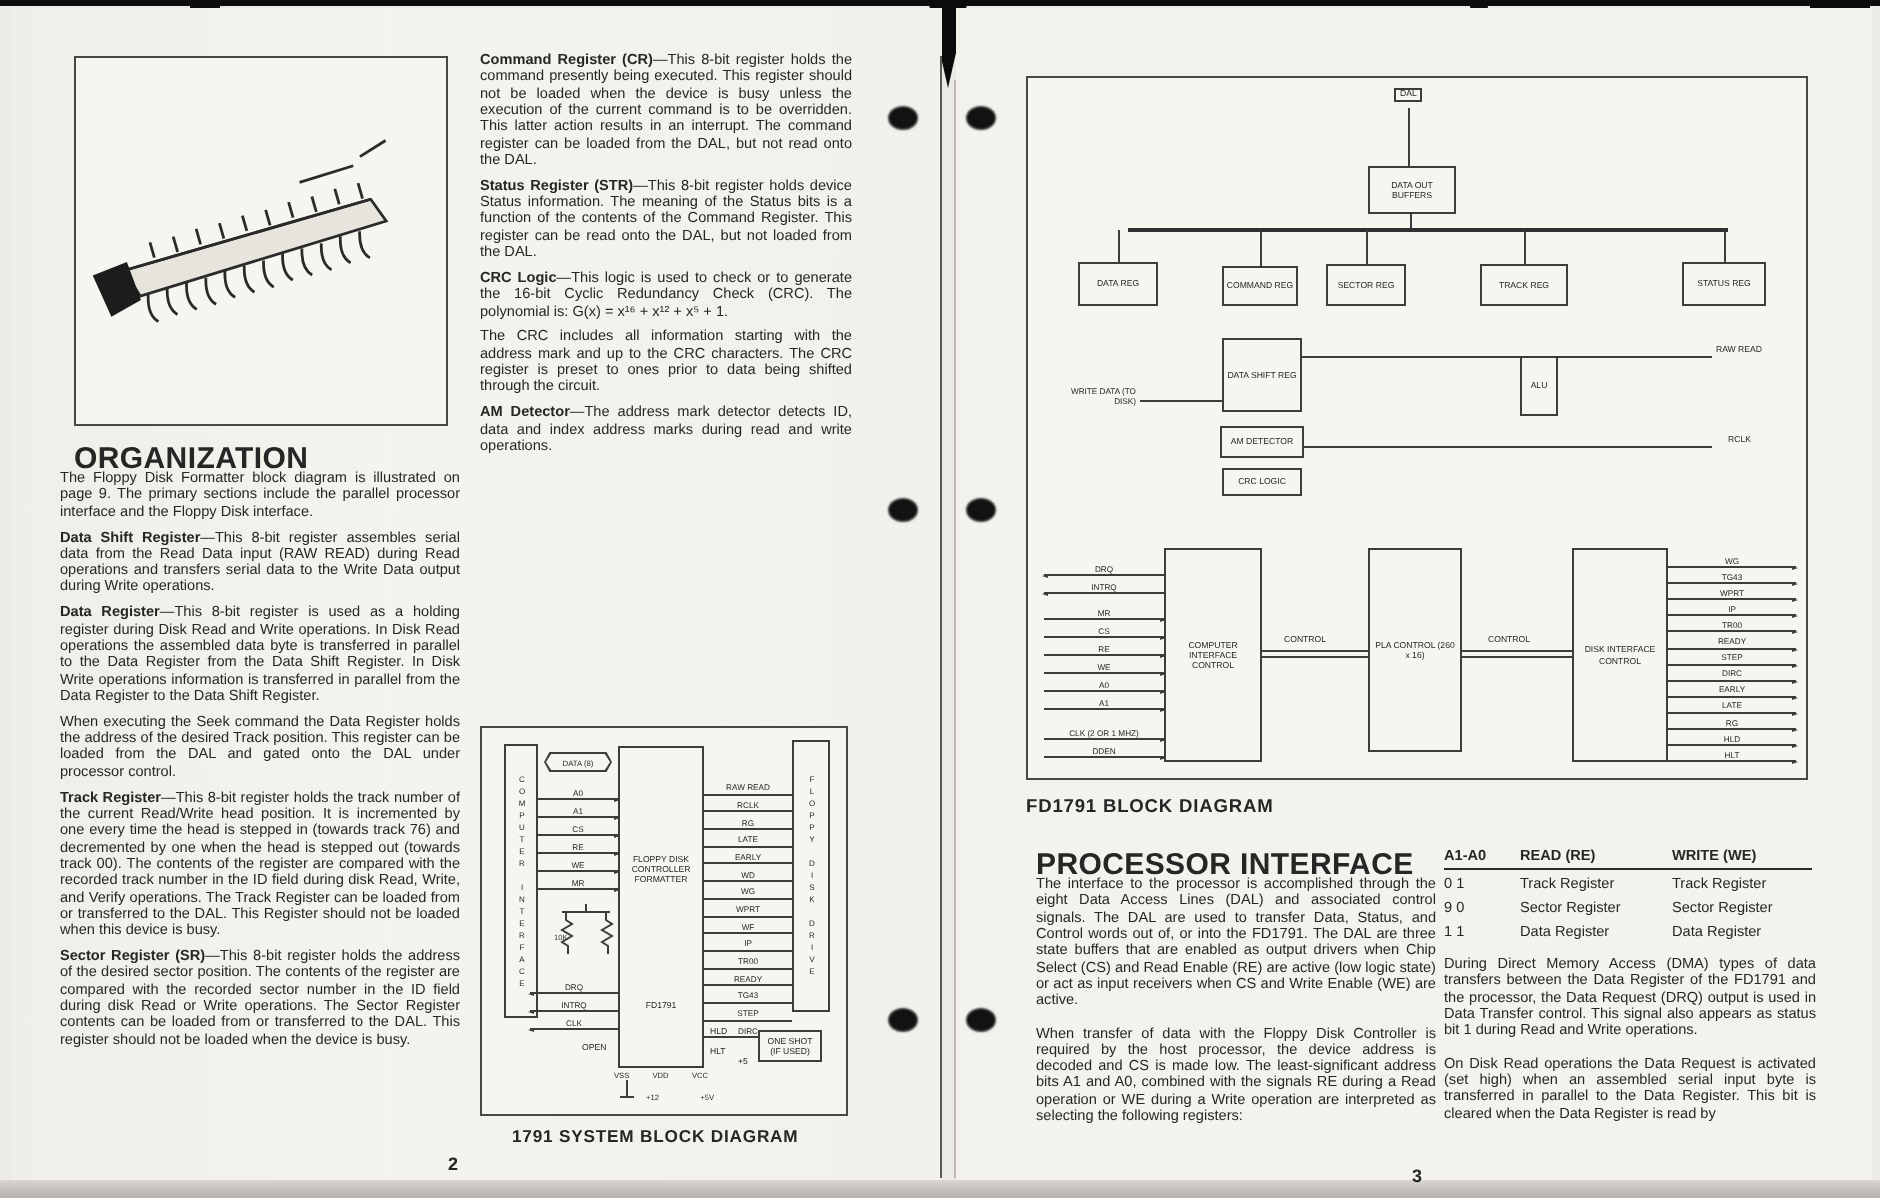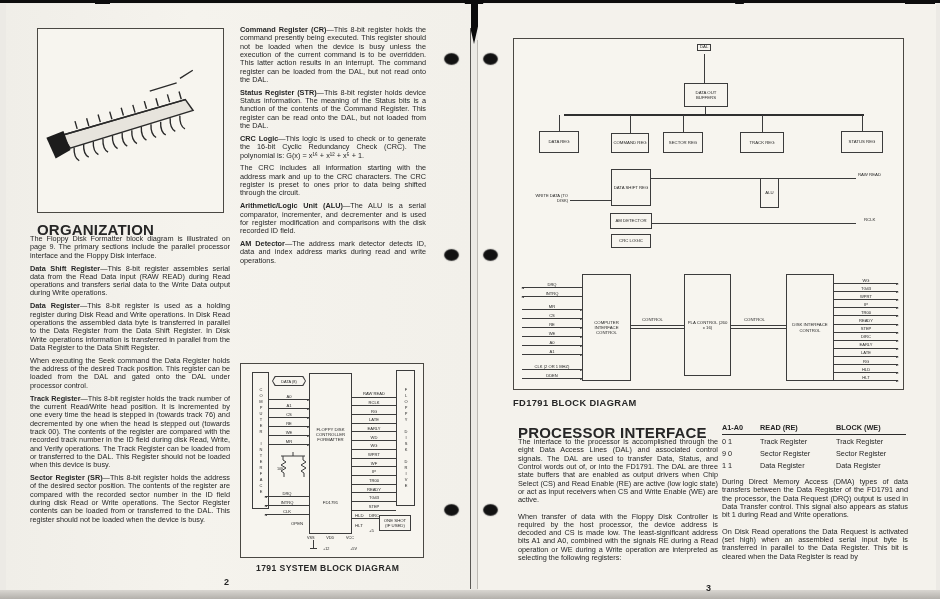--- a/index.html
+++ b/index.html
@@ -94,21 +94,20 @@
         <p class="para"><b class="lead">Sector Register (SR)</b><span>—This 8-bit register holds the address of the desired sector position. The contents of the register are compared with the recorded sector number in the ID field during disk Read or Write operations. The Sector Register contents can be loaded from or transferred to the DAL. This register should not be loaded when the device is busy.</span></p>
       </div>
   </div>
 
   <div class="col" style="left:240px;top:26px;width:186px;height:334px;">
     <div>
         <p class="para"><b class="lead">Command Register (CR)</b><span>—This 8-bit register holds the command presently being executed. This register should not be loaded when the device is busy unless the execution of the current command is to be overridden. This latter action results in an interrupt. The command register can be loaded from the DAL, but not read onto the DAL.</span></p>
         <p class="para"><b class="lead">Status Register (STR)</b><span>—This 8-bit register holds device Status information. The meaning of the Status bits is a function of the contents of the Command Register. This register can be read onto the DAL, but not loaded from the DAL.</span></p>
         <p class="para"><b class="lead">CRC Logic</b><span>—This logic is used to check or to generate the 16-bit Cyclic Redundancy Check (CRC). The polynomial is: G(x) = x¹⁶ + x¹² + x⁵ + 1.</span></p>
         <p class="para"><b class="lead"></b><span>The CRC includes all information starting with the address mark and up to the CRC characters. The CRC register is preset to ones prior to data being shifted through the circuit.</span></p>
-        <p class="para"><b class="lead">Arithmetic/Logic Unit (ALU)</b><span>—The ALU is a serial comparator, incrementer, and decrementer and is used for register modification and comparisons with the disk recorded ID field.</span></p>
         <p class="para"><b class="lead">AM Detector</b><span>—The address mark detector detects ID, data and index address marks during read and write operations.</span></p>
       </div>
   </div>
 
   <div class="frame" style="left:240px;top:363px;width:184px;height:195px;">
     <div class="bx" style="left:11px;top:8px;width:17px;height:137px;">
         <span class="vlabel">COMPUTER INTERFACE</span>
       </div>
     <div class="bx" style="left:68px;top:9px;width:43px;height:161px;flex-direction:column;justify-content:flex-start;">
       <span style="margin-top:52px;">FLOPPY DISK CONTROLLER FORMATTER</span>
@@ -387,21 +386,21 @@
     <p class="para" style="margin-bottom:8px;">The interface to the processor is accomplished through the eight Data Access Lines (DAL) and associated control signals. The DAL are used to transfer Data, Status, and Control words out of, or into the FD1791. The DAL are three state buffers that are enabled as output drivers when Chip Select (CS) and Read Enable (RE) are active (low logic state) or act as input receivers when CS and Write Enable (WE) are active.</p>
     <p class="para">When transfer of data with the Floppy Disk Controller is required by the host processor, the device address is decoded and CS is made low. The least-significant address bits A1 and A0, combined with the signals RE during a Read operation or WE during a Write operation are interpreted as selecting the following registers:</p>
   </div>
 
   <div style="position:absolute;left:722px;top:423px;width:186px;">
     <table class="regtab">
       <thead>
         <tr>
           <th class="c0">A1-A0</th>
           <th class="c1">READ (RE)</th>
-          <th>BLOCK (WE)</th>
+          <th>WRITE (WE)</th>
         </tr>
       </thead>
       <tbody>
           <tr>
             <td>0  1</td>
             <td>Track Register</td>
             <td>Track Register</td>
           </tr>
           <tr>
             <td>9  0</td>

